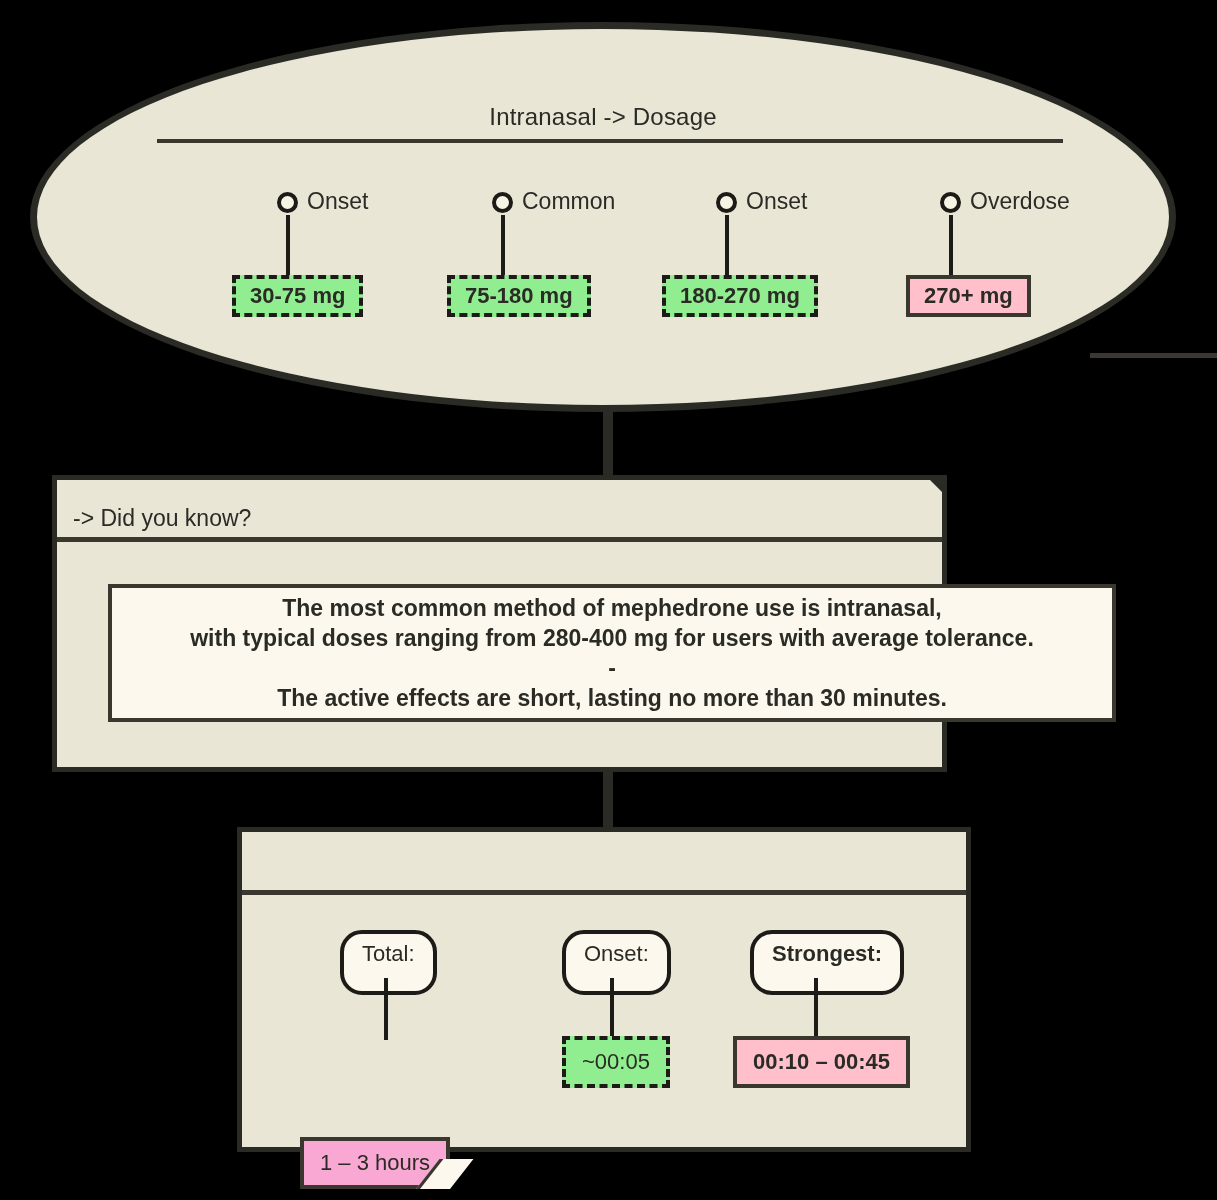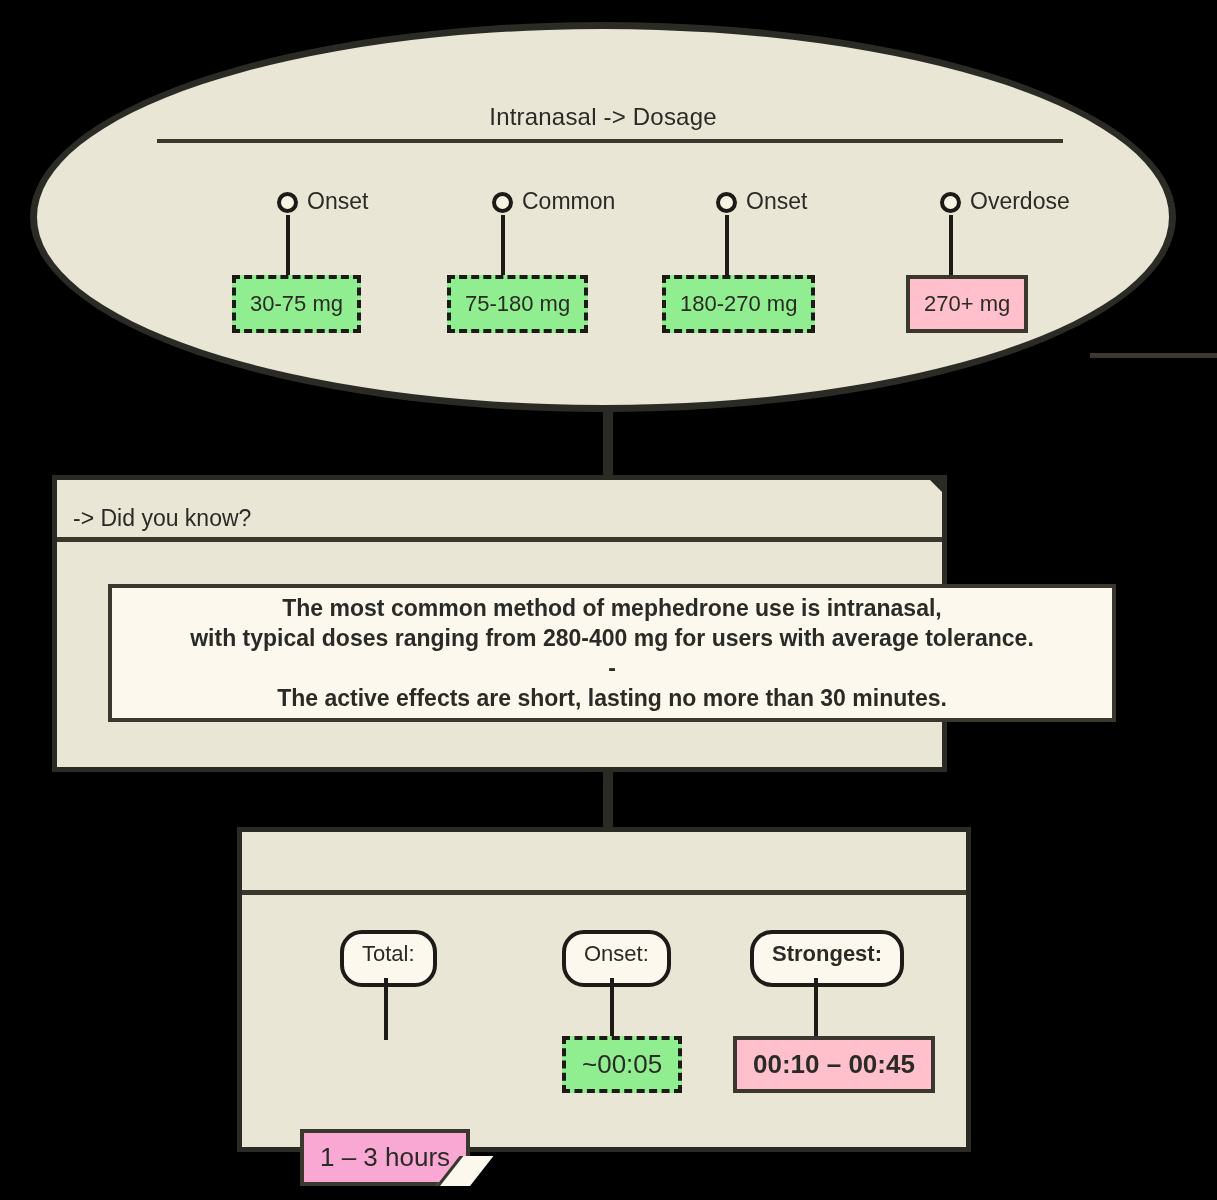--- a/index.html
+++ b/index.html
@@ -79,25 +79,26 @@
     top: 26px;
     width: 4px;
     height: 62px;
     background: #1d1b17;
   }
   .dose-box {
     position: absolute;
     top: 86px;
     left: -45px;
     min-width: 115px;
-    padding: 12px 14px;
+    padding: 4px 14px;
     text-align: right;
     font-size: 22px;
     white-space: nowrap;
     box-sizing: border-box;
+    font-weight: bold;
   }
   .box-green {
     background: #90EE90;
     border: 4px dashed #1d1b17;
   }
   .box-pink {
     background: #FFC0CB;
     border: 4px solid #3a372f;
   }
 
@@ -195,40 +196,40 @@
     position: absolute;
     left: 0;
     top: 58px;
     width: 100%;
     height: 5px;
     background: #3a372f;
   }
   .trip-col { position: absolute; top: 98px; }
   .trip-pill {
     display: inline-block;
-    padding: 7px 18px 16px;
+    padding: 7px 18px 24px;
     border: 4px solid #1d1b17;
     border-radius: 22px;
     background: #FDF8ED;
     font-size: 22px;
     white-space: nowrap;
     box-sizing: border-box;
   }
   .trip-stem {
     position: absolute;
     top: 48px;
     width: 4px;
     height: 62px;
     background: #1d1b17;
   }
   .trip-box {
     position: absolute;
     top: 106px;
     padding: 9px 16px;
-    font-size: 26px;
+    font-size: 22px;
     white-space: nowrap;
     box-sizing: border-box;
     text-align: center;
   }
   .box-note {
     background: #f9a8d4;
     border: 4px solid #3a372f;
     position: relative;
     margin-top: 36px;
   }

